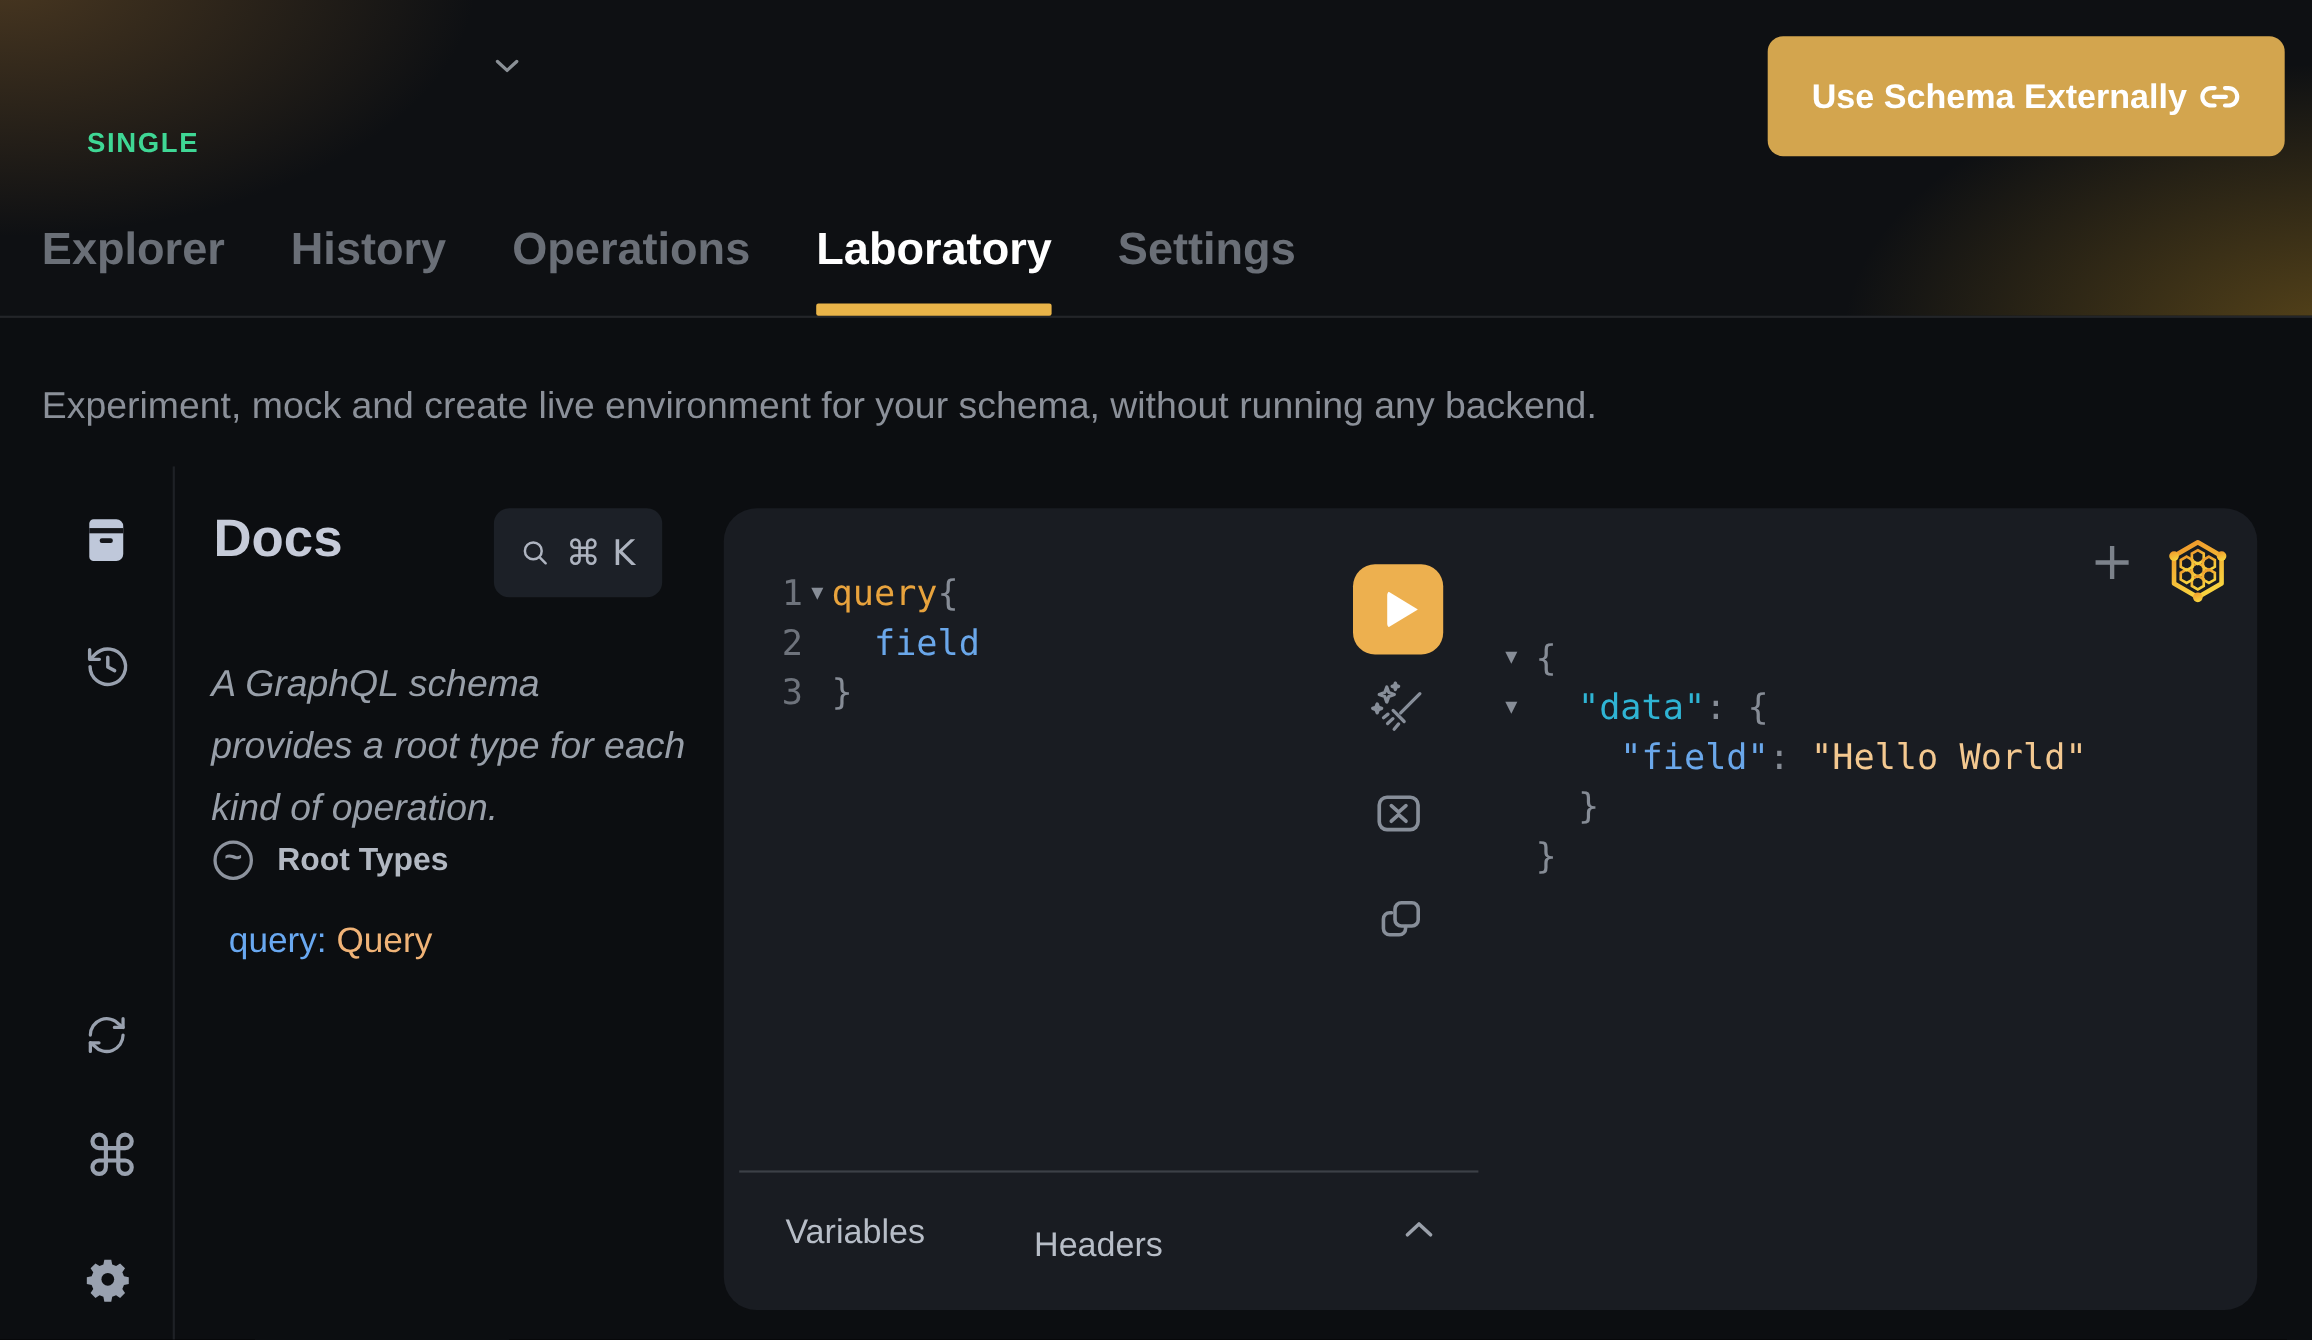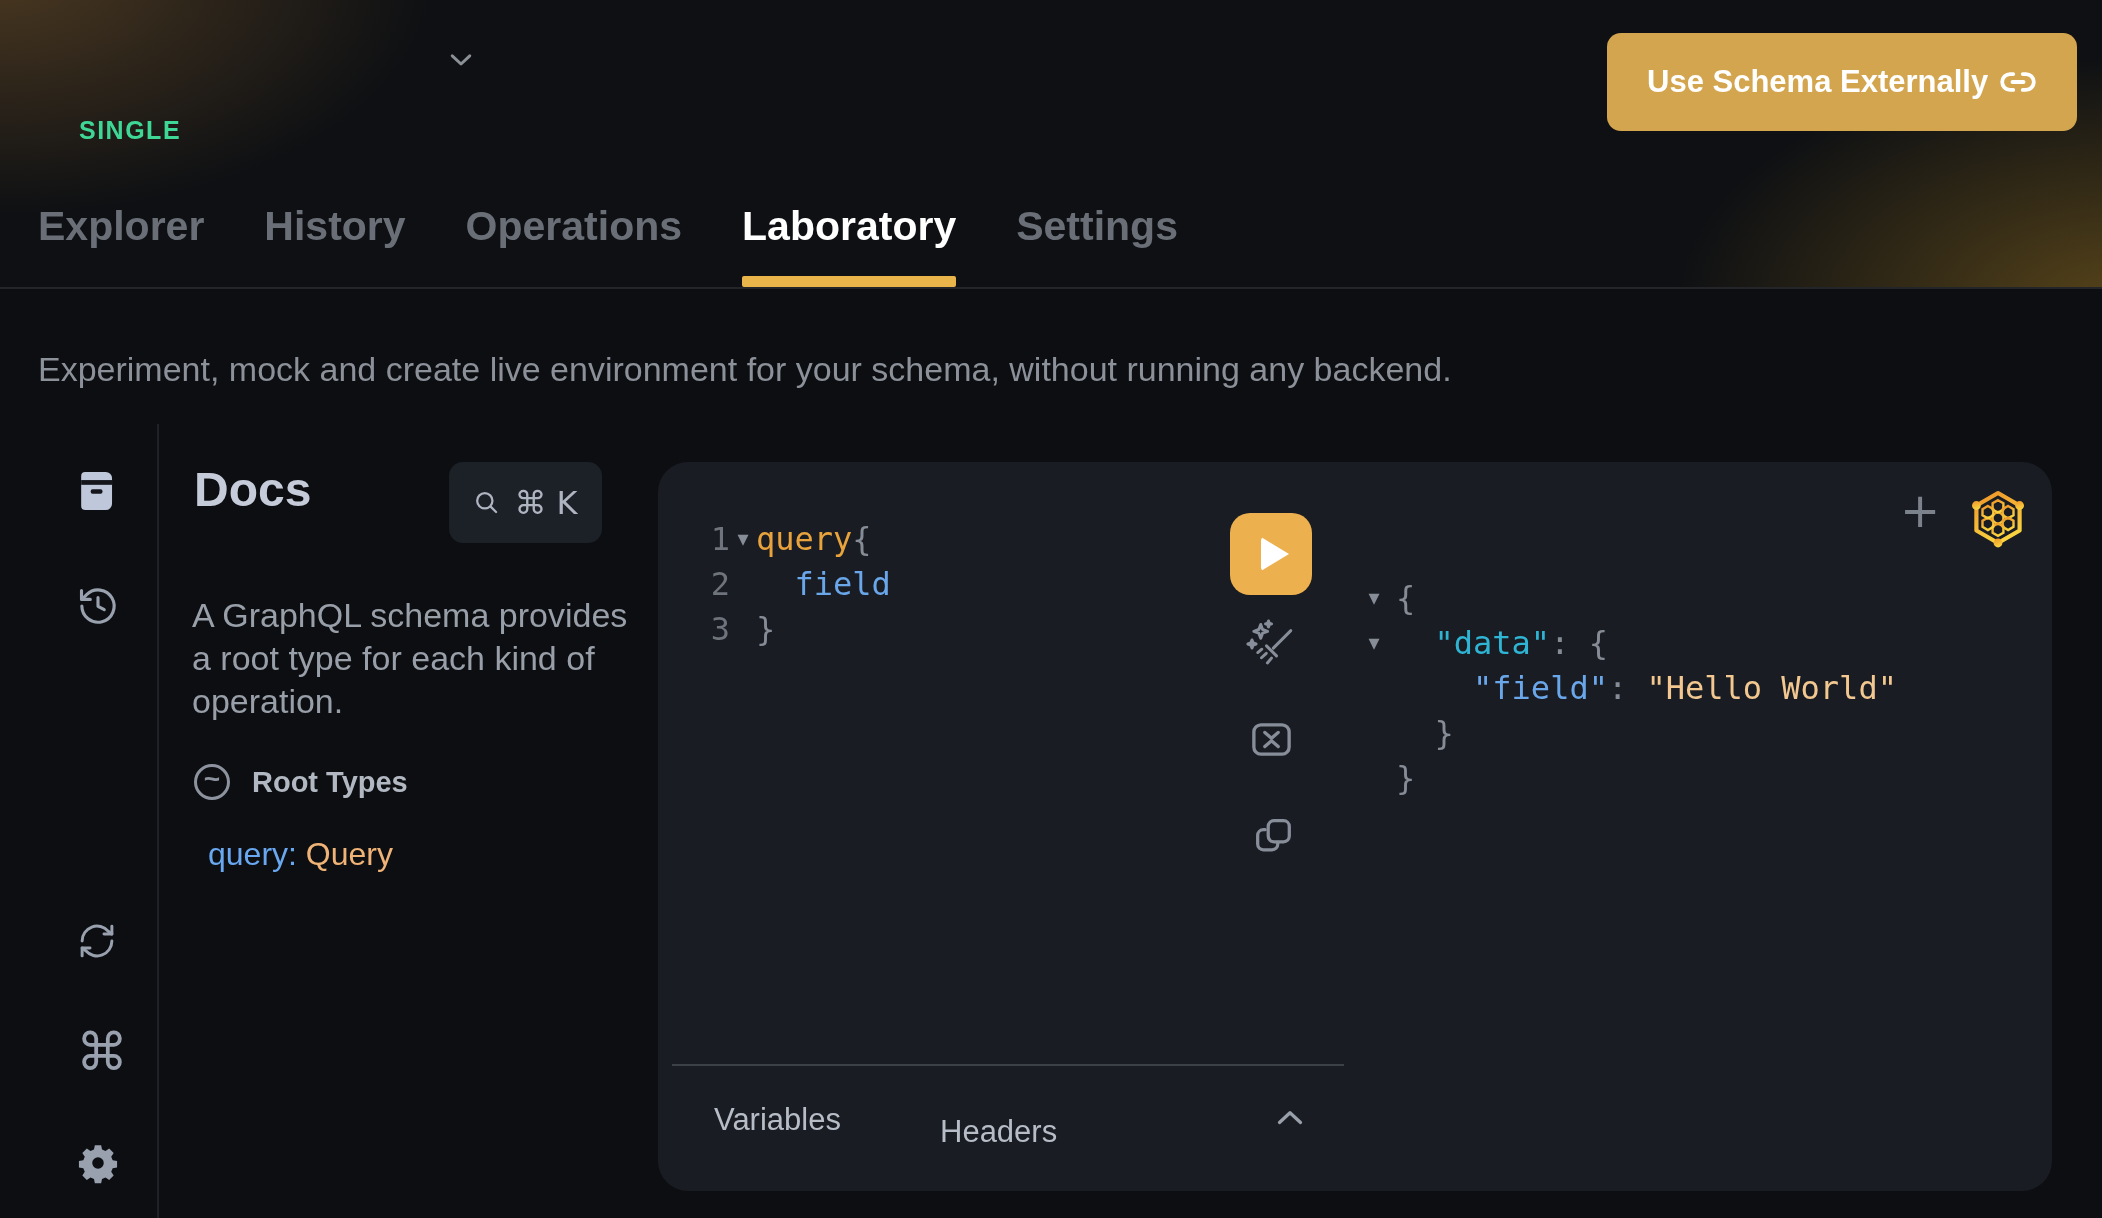--- a/index.html
+++ b/index.html
@@ -16,21 +16,21 @@
     background:
       radial-gradient(620px 340px at 0% -8%, rgba(122,88,44,.55) 0%, rgba(122,88,44,0) 70%),
       radial-gradient(640px 360px at 101% 108%, rgba(160,120,32,.50) 0%, rgba(160,120,32,0) 70%),
       #0e1013;
     border-bottom:2px solid #232529;
   }
   .env-title{ position:absolute; left:38px; top:22px; font-size:58px; font-weight:800; letter-spacing:-1.5px; color:#f4f5f7; }
   .env-chevron{ position:absolute; left:444px; top:44px; width:34px; height:30px; cursor:pointer; }
   .env-badge{ position:absolute; left:38px; top:116px; font-size:25px; font-weight:700; letter-spacing:1.5px; color:#3fd795;margin-left:41px; }
   .use-btn{
-    position:absolute; right:25px; top:33px; width:470px; height:98px;
+    position:absolute; right:25px; top:33px; width:470px; height:109px;
     background:#d3a54e; border-radius:14px; border:none; cursor:pointer;
     display:flex; align-items:center; justify-content:space-between; padding:0 40px;
   }
   .use-btn .lbl{ font-size:31px; font-weight:700; color:#ffffff; font-family:"Liberation Sans", sans-serif; }
   .tabs{ position:absolute; left:38px; bottom:0; height:96px; display:flex; gap:60px; align-items:flex-start; padding-top:12px; }
   .tab{ position:relative; height:84px; font-size:41px; font-weight:700; color:#6a6f77; cursor:pointer; }
   .tab.active{ color:#ffffff; }
   .tab.active::after{ content:""; position:absolute; left:0; right:0; bottom:0; height:11px; background:#e9b449; border-radius:2px; }
   
   .subtitle{ position:absolute; left:38px; top:350px; font-size:34px; color:#8b9099; }
@@ -39,21 +39,21 @@
   .rail-icon{ position:absolute; cursor:pointer; }
   .cmd-glyph{ font-family:"DejaVu Sans", sans-serif; font-size:52px; color:#99a1af; line-height:1; }
   
   .docs-title{ position:absolute; left:194px; top:462px; font-size:48px; font-weight:700; color:#c6cbd9; }
   .search-box{
     position:absolute; left:449px; top:462px; width:153px; height:81px;
     background:#1c2027; border-radius:14px; cursor:pointer;
     display:flex; align-items:center; justify-content:center; gap:14px;
   }
   .search-box .kbd{ font-family:"DejaVu Sans", sans-serif; font-size:32px; color:#aeb4c0; }
-  .docs-desc{ position:absolute; left:192px; top:594px; width:436px; font-size:34px; line-height:43px; color:#989fa9; }
+  .docs-desc{ position:absolute; left:192px; top:594px; width:436px; font-size:34px; line-height:56px; color:#989fa9;font-style:italic; }
   .root-row{ position:absolute; left:194px; top:764px; display:flex; align-items:center; gap:22px; }
   .root-badge{ width:36px; height:36px; border:3px solid #8d939e; border-radius:50%; color:#8d939e;
     display:flex; align-items:center; justify-content:center; font-size:28px; font-weight:700; line-height:1; padding-bottom:6px; }
   .root-label{ font-size:29px; font-weight:600; color:#b2b8c2; }
   .query-row{ position:absolute; left:208px; top:836px; font-size:32px; cursor:pointer; }
   .tk-link-blue{ color:#69a8f1; }
   .tk-link-orange{ color:#f0b377; }
   
   .panel{ position:absolute; left:658px; top:462px; width:1394px; height:729px; background:#191c22; border-radius:30px; }
   .code, .resp{ position:absolute; font-family:"DejaVu Sans Mono", monospace; font-size:32px; }

